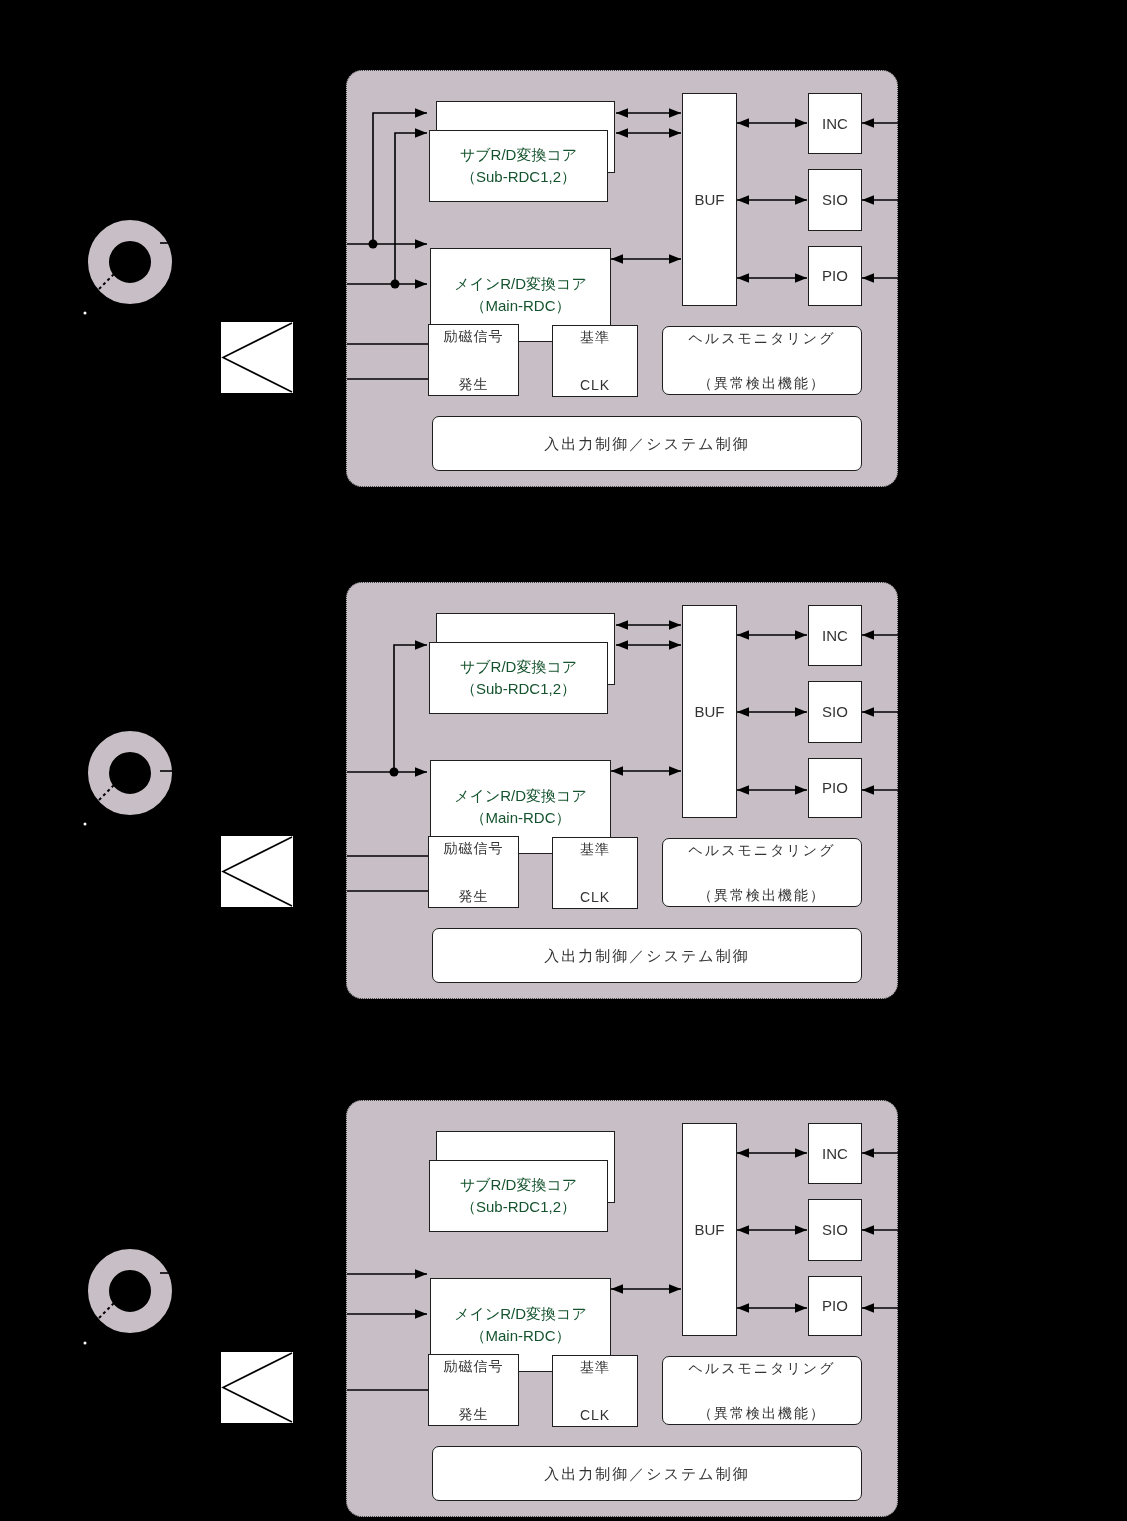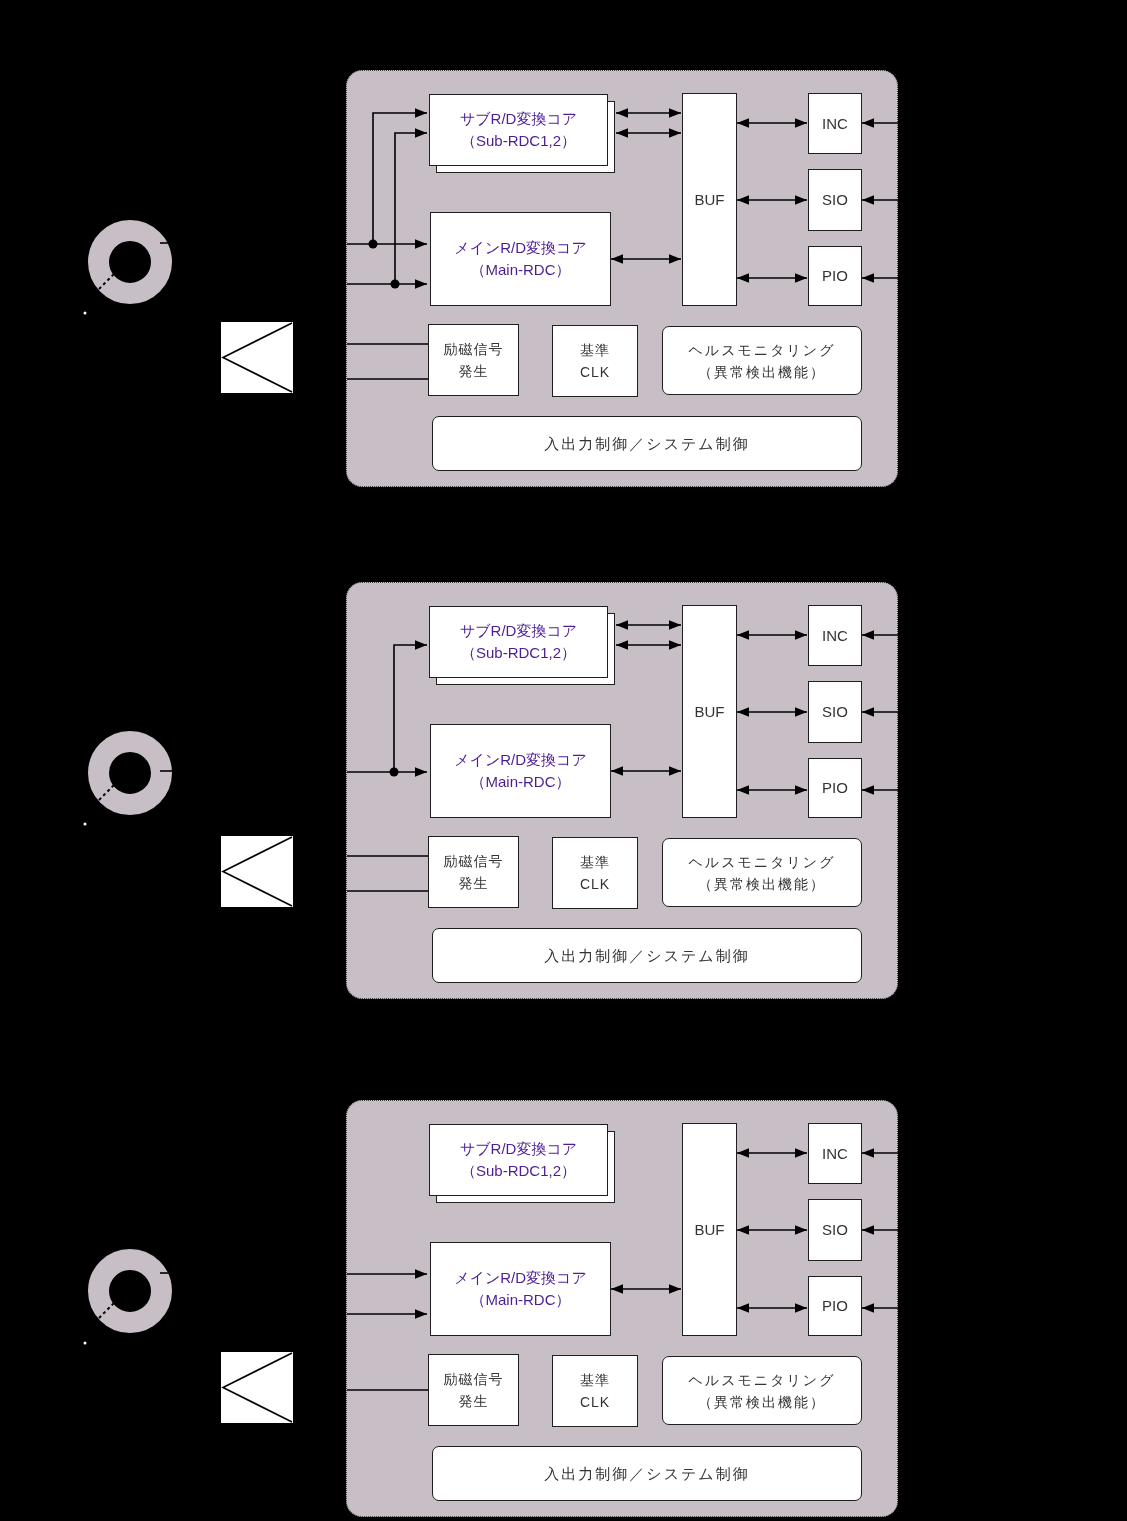--- a/index.html
+++ b/index.html
@@ -14,23 +14,23 @@
   .amp{position:absolute;left:221px;width:72px;height:71px;background:#fff;}
   
   .panel{position:absolute;left:346px;width:552px;height:417px;background:#c7bfc5;
          border:1px dotted #404040;border-radius:16px;box-sizing:border-box;}
   .wires{position:absolute;left:0;top:0;overflow:visible;}
   
   .bx{position:absolute;background:#fff;border:1.5px solid #1f1f1f;box-sizing:border-box;
       display:flex;flex-direction:column;align-items:center;justify-content:center;
       text-align:center;color:#333;}
   .bx .ln{line-height:22px;white-space:nowrap;}
-  .red{color:#4c1d95;}
+  .red{color:#14532d;margin-top:36px;}
   .f15{font-size:15px;}
-  .f14{font-size:14px;}
+  .f14{font-size:14px;justify-content:space-between;}
   .ls1{letter-spacing:1px;}
   .ls2{letter-spacing:2px;border-radius:7px;}
   .shadowbx{position:absolute;background:#fff;border:1.5px solid #1f1f1f;box-sizing:border-box;}
   .w{stroke:#000;stroke-width:1.6;fill:none;}
   .dash{stroke:#000;stroke-width:2;stroke-dasharray:3,3;fill:none;}
   .dot{fill:#000;stroke:none;}
   .speck{fill:#fff;stroke:none;}
 </style>
 </head>
 <body>

